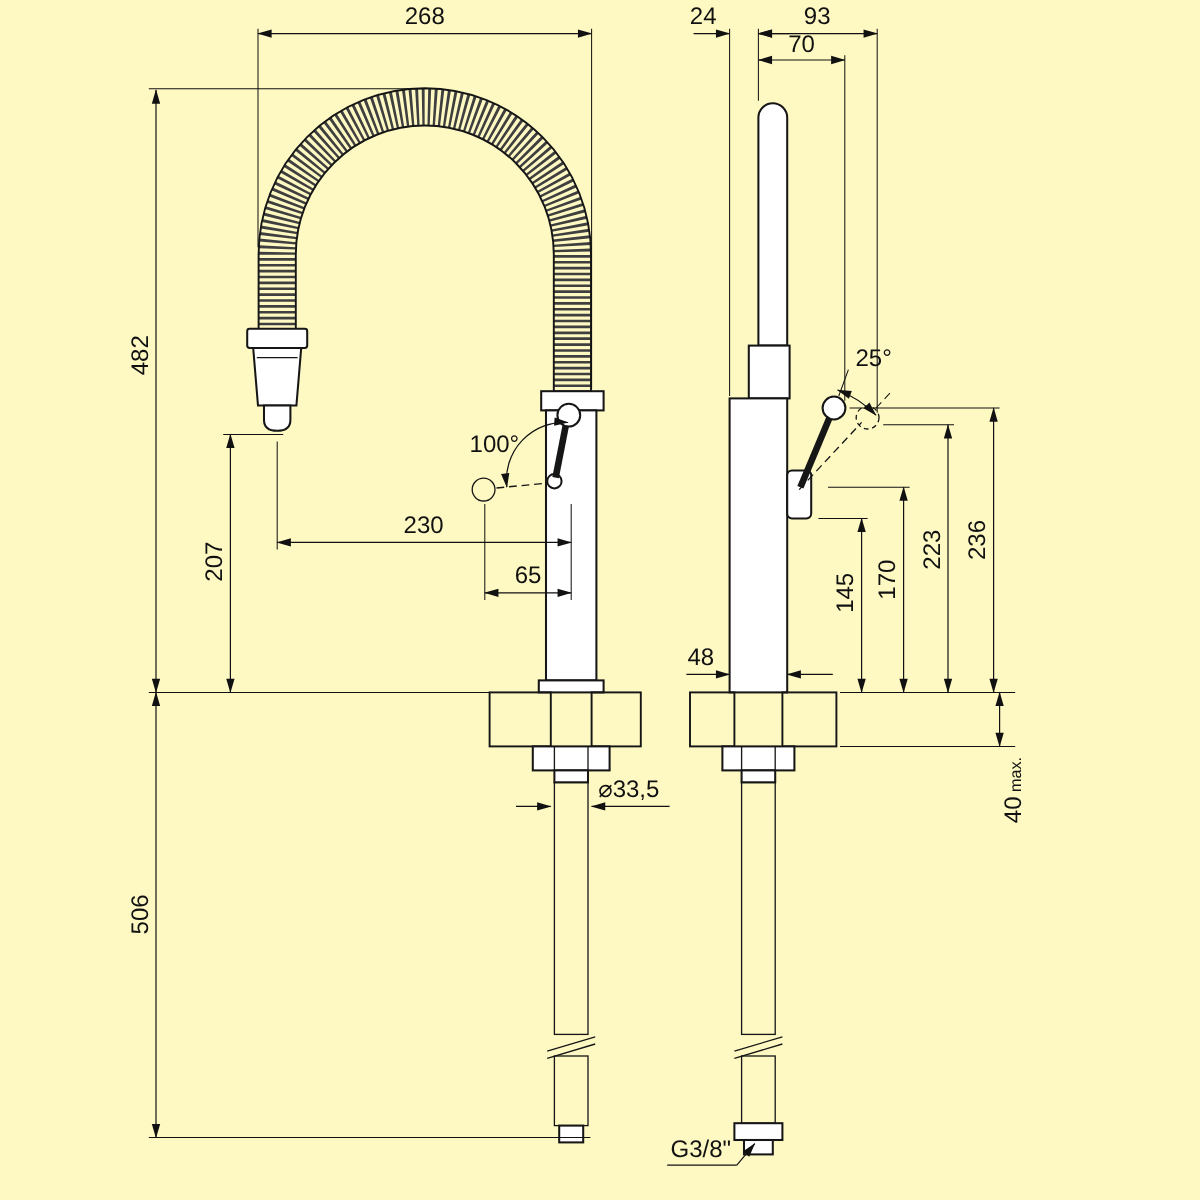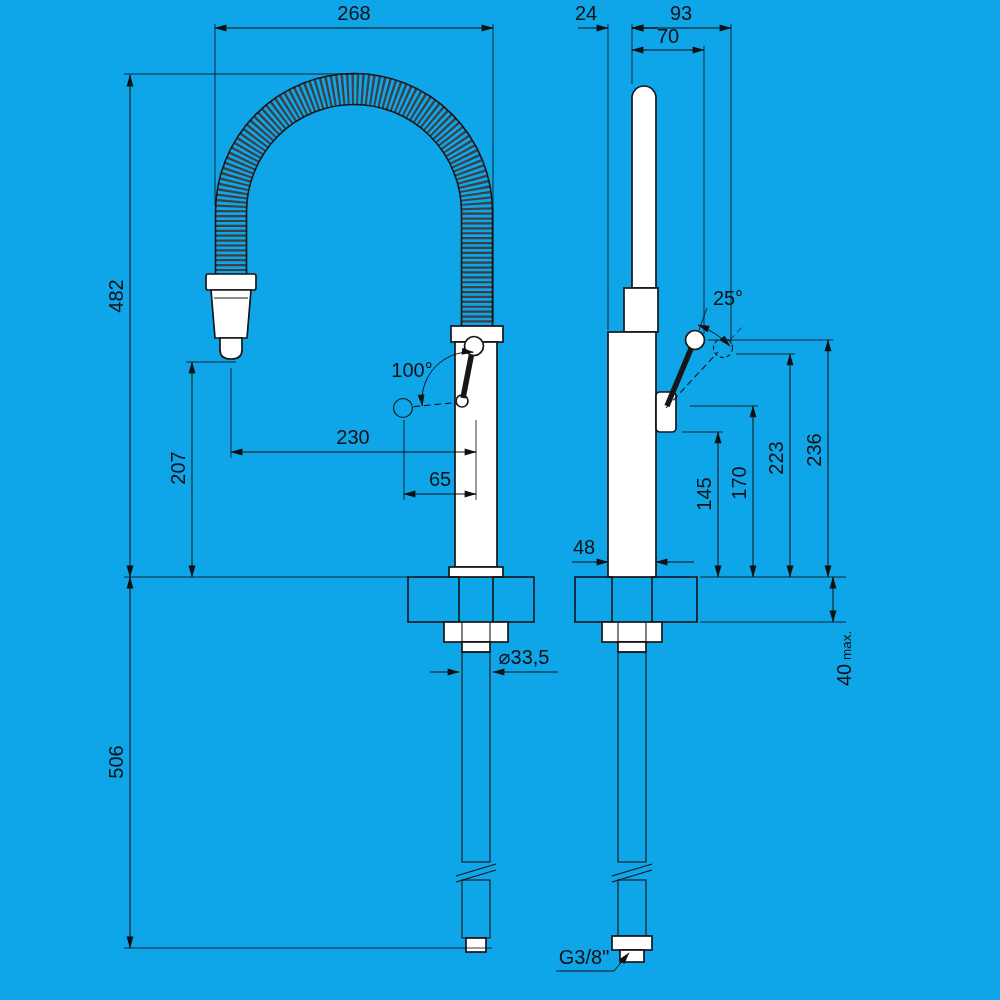--- a/index.html
+++ b/index.html
@@ -1,16 +1,16 @@
 <!DOCTYPE html>
 <html><head>
 <meta charset="utf-8">
 <style>
   html,body{margin:0;padding:0;background:#ffffff;}
-  .stage{width:1000px;height:1000px;background:#0ea5e9;position:relative;overflow:hidden;}
+  .stage{width:1000px;height:1000px;background:#fef9c3;position:relative;overflow:hidden;}
   svg text{font-family:"Liberation Sans","DejaVu Sans",sans-serif;font-size:20px;fill:#111;}
   svg text.ts{font-size:13.5px;}
   .dl{stroke:#111;stroke-width:1;fill:none;}
   .xl{stroke:#111;stroke-width:0.85;fill:none;}
   .ol{stroke:#161616;stroke-width:1.7;fill:#ffffff;}
   .od{stroke:#161616;stroke-width:1.1;fill:none;}
   .dash2{stroke-dasharray:6.5 4;}
   .lever{stroke:#161616;stroke-width:5.5;fill:none;}
   .coil{stroke:#3f3f3f;stroke-width:31;fill:none;stroke-dasharray:2.2 2.7;}
   .edge{stroke:#161616;stroke-width:1.6;fill:none;}

